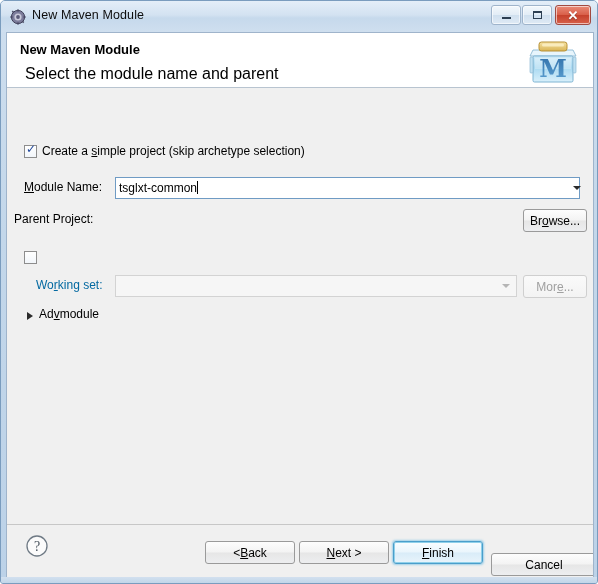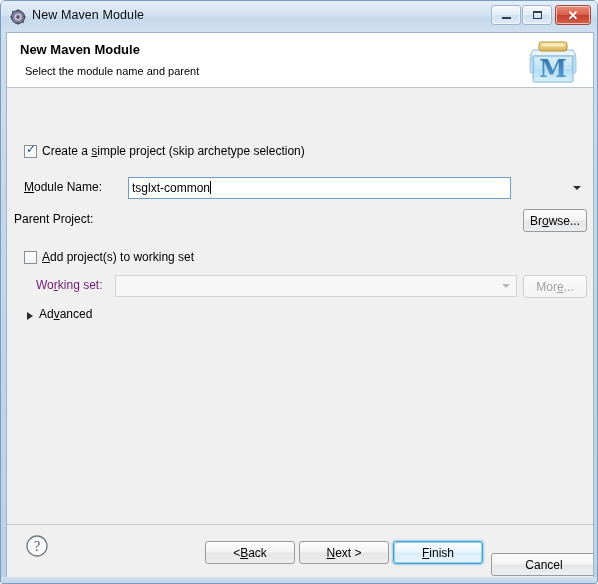--- a/index.html
+++ b/index.html
@@ -114,21 +114,21 @@
   #wiz-title {
     position: absolute;
     left: 13px; top: 9px;
     font-size: 13px;
     font-weight: bold;
     color: #000000;
   }
   #wiz-subtitle {
     position: absolute;
     left: 18px; top: 32px;
-    font-size: 11px;
+    font-size: 16px;
     color: #000000;
   }
 
   
   #wiz-icon {
     position: absolute;
     right: 14px; top: 4px;
     width: 52px; height: 48px;
   }
 
@@ -158,21 +158,21 @@
     color: #21489c;
     font-family: "DejaVu Sans", sans-serif;
   }
 
   .lbl {
     position: absolute;
     font-size: 12px;
     color: #000000;
     white-space: nowrap;
   }
-  .lbl.disabled { color: #701a75; }
+  .lbl.disabled { color: #0369a1; }
   .u { text-decoration: underline; }
 
   
   .tfield {
     position: absolute;
     box-sizing: border-box;
     background: #ffffff;
     border: 1px solid #a9b7c4;
     font-size: 12px;
     color: #000000;
@@ -355,50 +355,49 @@
 
     <div id="wiz-body">
 
       <div class="chk" style="left:17px; top:56px;">
         <div class="chk-mark">✓</div>
       </div>
       <div class="lbl" style="left:35px; top:55px;text-align:center;"><span>Create a </span><span class="u">s</span><span>imple project (skip archetype selection)</span></div>
 
       <div class="lbl" style="left:17px; top:91px;"><span class="u">M</span><span>odule Name:</span></div>
 
-      <div class="tfield focused" style="left:108px; top:88px; width:383px;margin-left:13px;"><span>tsglxt-common</span><span class="caret"></span></div>
+      <div class="tfield focused" style="left:108px; top:88px; width:465px;"><span>tsglxt-common</span><span class="caret"></span></div>
       <div class="combo-arrow" style="left:561px; top:89px;">
         <div class="arrow-dn"></div>
       </div>
 
       <div class="lbl" style="left:7px; top:123px;">Parent Project:</div>
       <div class="pbtn" style="left:516px; top:120px; width:64px;">
           <span>Br</span>
           <span class="u">o</span>
           <span>wse...</span>
         </div>
 
       <div class="chk" style="left:17px; top:162px;"></div>
-      <div class="lbl" style="left:35px; top:161px;"><span class="u">A</span><span>dd project(s) to working set</span></div>
 
       <div class="lbl disabled" style="left:29px; top:189px;"><span>Wo</span><span class="u">r</span><span>king set:</span></div>
 
       <div class="combo-disabled" style="left:108px; top:186px; width:402px;"></div>
       <div class="combo-arrow" style="left:490px; top:187px;">
         <div class="arrow-dn disabled"></div>
       </div>
 
       <div class="pbtn disabled" style="left:516px; top:186px; width:64px;">
           <span>Mor</span>
           <span class="u">e</span>
           <span>...</span>
         </div>
 
       <div id="adv-tri" style="left:20px; top:223px;"></div>
-      <div class="lbl" style="left:32px; top:218px;"><span>Ad</span><span class="u">v</span><span>anced</span></div>
+      <div class="lbl" style="left:32px; top:218px;"><span>Ad</span><span class="u">v</span><span>module</span></div>
     </div>
 
     <div id="wiz-footer">
       <svg id="help-icon" viewBox="0 0 24 24">
         <circle cx="12" cy="12" r="10" fill="#fbfbfb" stroke="#6f7a85" stroke-width="1.3"></circle>
         <text x="12" y="17" text-anchor="middle" font-family="Liberation Serif, serif" font-size="14" fill="#4a545e">?</text>
       </svg>
 
       <div class="pbtn" style="left:198px; top:16px; width:90px;">
           <span>&lt; </span>

